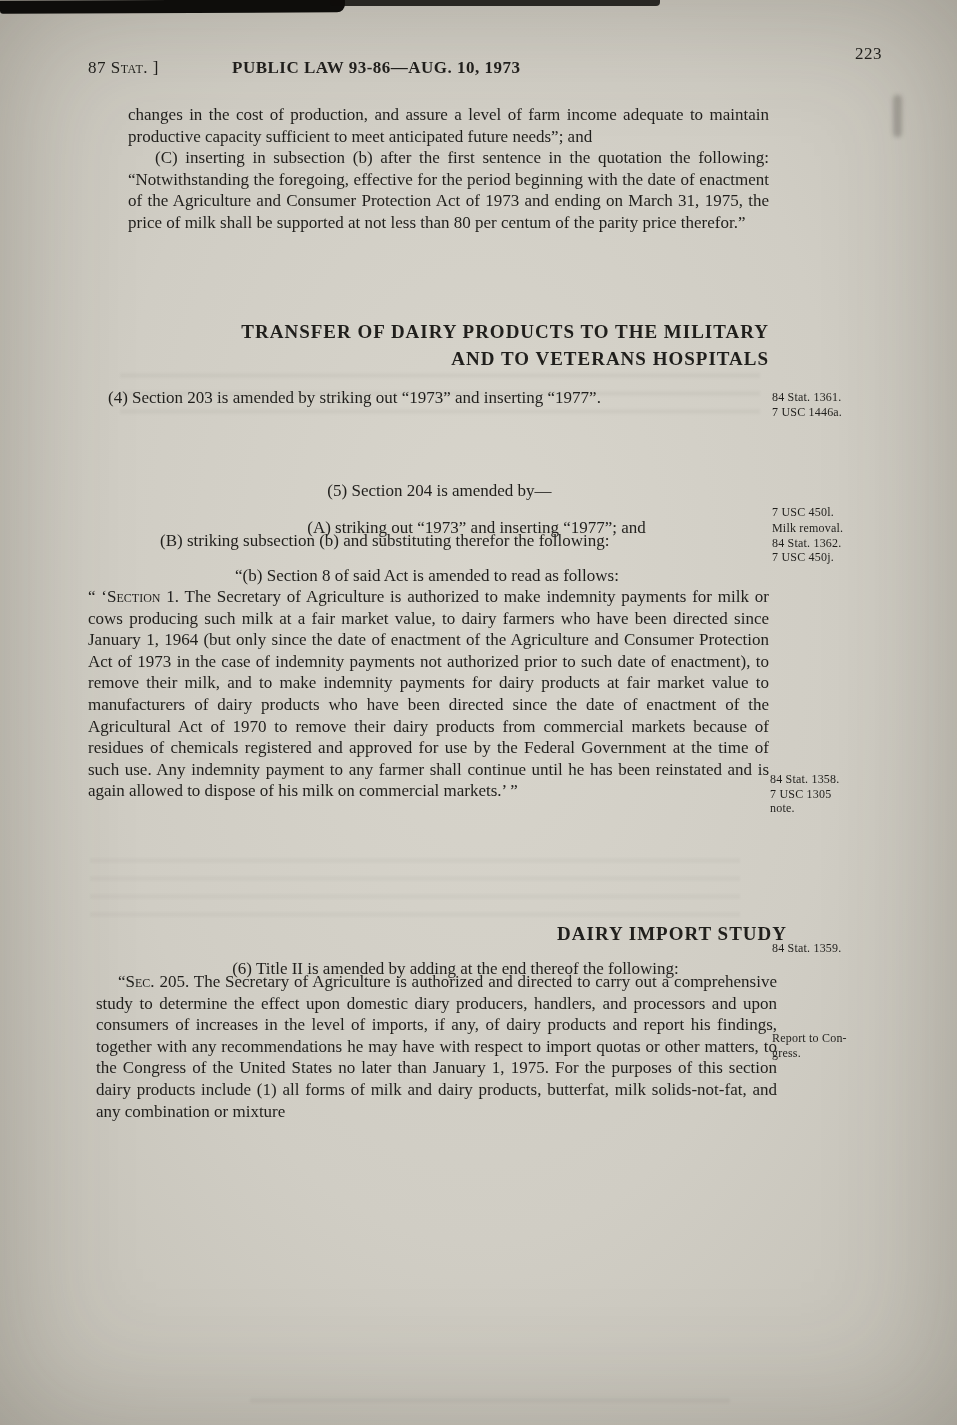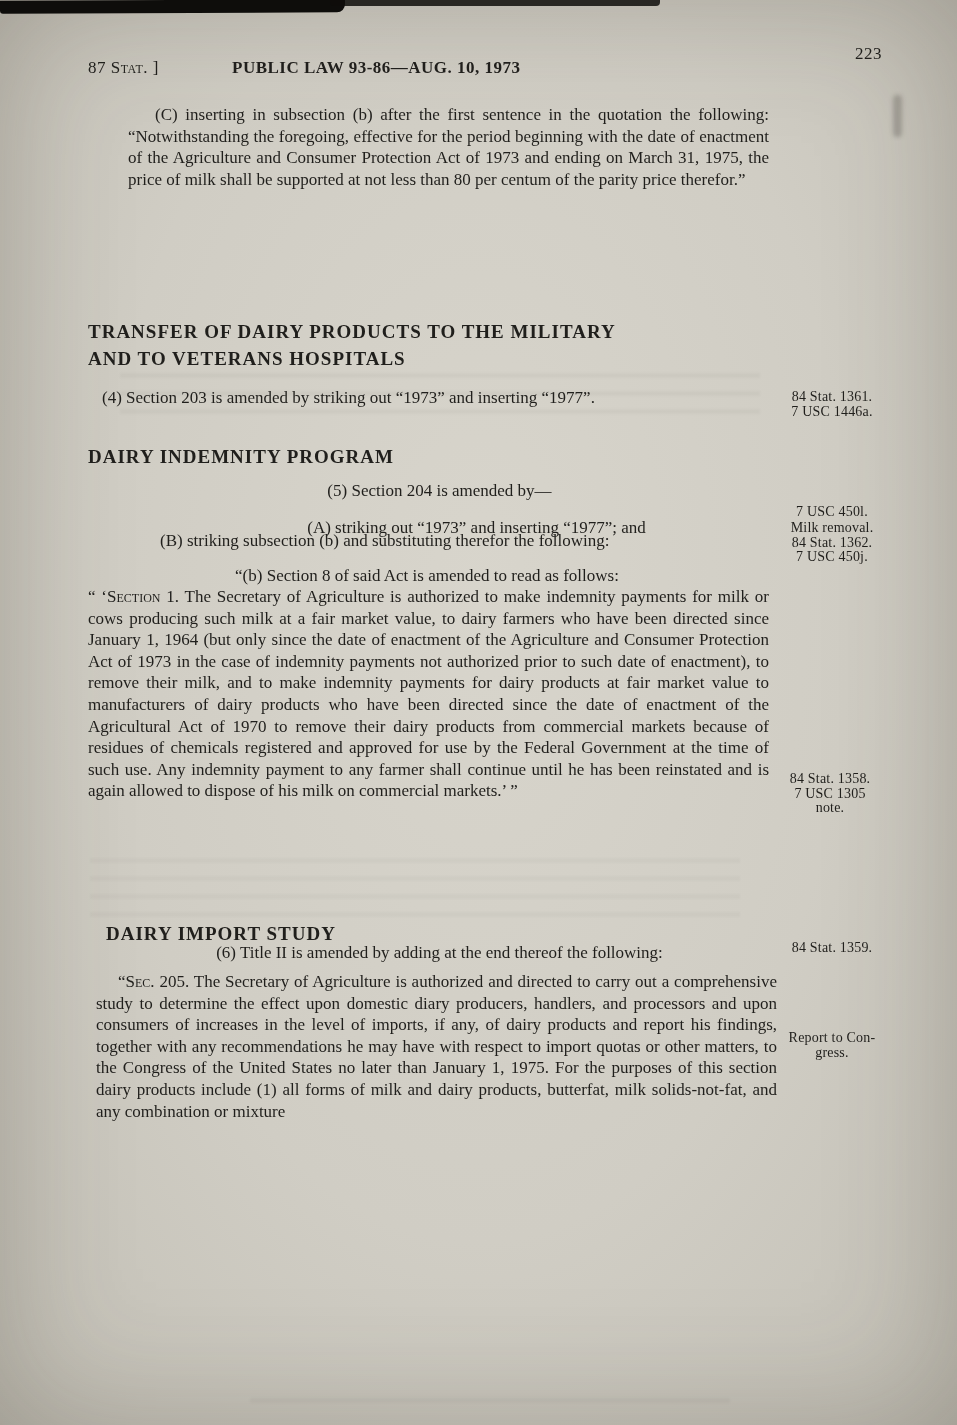--- a/index.html
+++ b/index.html
@@ -22,36 +22,36 @@
     font-size: 17px;
     line-height: 21.6px;
     text-align: justify;
   }
   .single { text-align: center; white-space: nowrap; }
   .heading {
     font-size: 19px;
     line-height: 27px;
     letter-spacing: 1px;
     font-weight: 600;
-    text-align: left;
+    text-align: right;
     white-space: pre-line;
   }
   .head-text {
     font-size: 17px;
     letter-spacing: 0.5px;
     white-space: nowrap;
   }
   .head-center-text { font-weight: 600; }
   .sc { font-variant: small-caps; text-align: center; }
   .note {
-    font-size: 14px;
+    font-size: 12px;
     line-height: 14.5px;
     letter-spacing: 0.2px;
     white-space: pre-line;
-    text-align: center;
+    text-align: left;
   }
   .scan-strip {
     background: #0e0d0b;
   }
   .strip-1 {
     left: 0; top: 0; width: 345px; height: 13px;
     border-radius: 0 0 8px 3px;
     transform: rotate(-0.25deg);
   }
   .strip-2 {
@@ -87,42 +87,42 @@
   <div class="abs ghost" style="left:90px; top:845px; width:650px; height:75px; opacity:0.45;"></div>
   <div class="abs ghost" style="left:250px; top:1385px; width:480px; height:30px; opacity:0.6;"></div>
 
   <header>
     <span class="abs head-text sc" style="left:88px; top:58px;">87 Stat. ]</span>
     <span class="abs head-text head-center-text" style="left:232px; top:58px;">PUBLIC LAW 93-86—AUG. 10, 1973</span>
     <span class="abs head-text" style="left:855px; top:44px;">223</span>
   </header>
 
   <div class="abs" style="left:128px; top:104px; width:641px;">
+    <p class="body-text" style="margin:0;">changes in the cost of production, and assure a level of farm income adequate to maintain productive capacity sufficient to meet anticipated future needs”; and</p>
     <p class="body-text" style="margin:0; text-indent:27px;">(C) inserting in subsection (b) after the first sentence in the quotation the following: “Notwithstanding the foregoing, effective for the period beginning with the date of enactment of the Agriculture and Consumer Protection Act of 1973 and ending on March 31, 1975, the price of milk shall be supported at not less than 80 per centum of the parity price therefor.”</p>
   </div>
 
   <h2 class="abs heading" style="left:88px; top:318px; width:681px; margin:0;">TRANSFER OF DAIRY PRODUCTS TO THE MILITARY
 AND TO VETERANS HOSPITALS</h2>
 
-  <p class="abs body-text" style="left:80px; top:387px; width:681px; margin:0; text-indent:22px;">(4) Section 203 is amended by striking out “1973” and inserting “1977”.</p>
+  <p class="abs body-text" style="left:86px; top:387px; width:681px; margin:0; text-indent:22px;">(4) Section 203 is amended by striking out “1973” and inserting “1977”.</p>
 
-  <h2 class="abs heading" style="left:88px; top:443px; width:681px; margin:0;">DAIRY INDEMNITY PROGRAM</h2>
 
   <p class="abs body-text single" style="left:88px; top:480px; width:681px; margin:0; text-indent:22px;">(5) Section 204 is amended by—</p>
   <p class="abs body-text single" style="left:152px; top:501px; width:617px; margin:16px;">(A) striking out “1973” and inserting “1977”; and</p>
   <p class="abs body-text" style="left:128px; top:522px; width:641px; margin:8px; text-indent:24px;">(B) striking subsection (b) and substituting therefor the following:</p>
   <p class="abs body-text single" style="left:85px; top:565px; width:684px; margin:0;">“(b) Section 8 of said Act is amended to read as follows:</p>
 
   <p class="abs body-text" style="left:88px; top:586px; width:681px; margin:0;">
     <span class="sc">“ ‘Section 1.</span><span> The Secretary of Agriculture is authorized to make indemnity payments for milk or cows producing such milk at a fair market value, to dairy farmers who have been directed since January 1, 1964 (but only since the date of enactment of the Agriculture and Consumer Protection Act of 1973 in the case of indemnity payments not authorized prior to such date of enactment), to remove their milk, and to make indemnity payments for dairy products at fair market value to manufacturers of dairy products who have been directed since the date of enactment of the Agricultural Act of 1970 to remove their dairy products from commercial markets because of residues of chemicals registered and approved for use by the Federal Government at the time of such use. Any indemnity payment to any farmer shall continue until he has been reinstated and is again allowed to dispose of his milk on commercial markets.’ ”</span>
   </p>
 
   <h2 class="abs heading" style="left:88px; top:902px; width:681px; margin:18px;">DAIRY IMPORT STUDY</h2>
 
-  <p class="abs body-text single" style="left:88px; top:942px; width:681px; margin:0; text-indent:22px;">(6) Title II is amended by adding at the end thereof the following:</p>
+  <p class="abs body-text single" style="left:88px; top:942px; width:681px; margin:16px; text-indent:22px;">(6) Title II is amended by adding at the end thereof the following:</p>
 
   <p class="abs body-text" style="left:88px; top:963px; width:681px; margin:8px; text-indent:22px;">
     <span class="sc">“Sec. 205.</span><span> The Secretary of Agriculture is authorized and directed to carry out a comprehensive study to determine the effect upon domestic diary producers, handlers, and processors and upon consumers of increases in the level of imports, if any, of dairy products and report his findings, together with any recommendations he may have with respect to import quotas or other matters, to the Congress of the United States no later than January 1, 1975. For the purposes of this section dairy products include (1) all forms of milk and dairy products, butterfat, milk solids-not-fat, and any combination or mixture</span>
   </p>
 
   <aside>
     <div class="abs note" style="left:772px; top:390px; width:120px;">84 Stat. 1361.
 7 USC 1446a.</div>
     <div class="abs note" style="left:772px; top:505px; width:120px;">7 USC 450l.</div>
     <div class="abs note" style="left:772px; top:521px; width:120px;">Milk removal.

